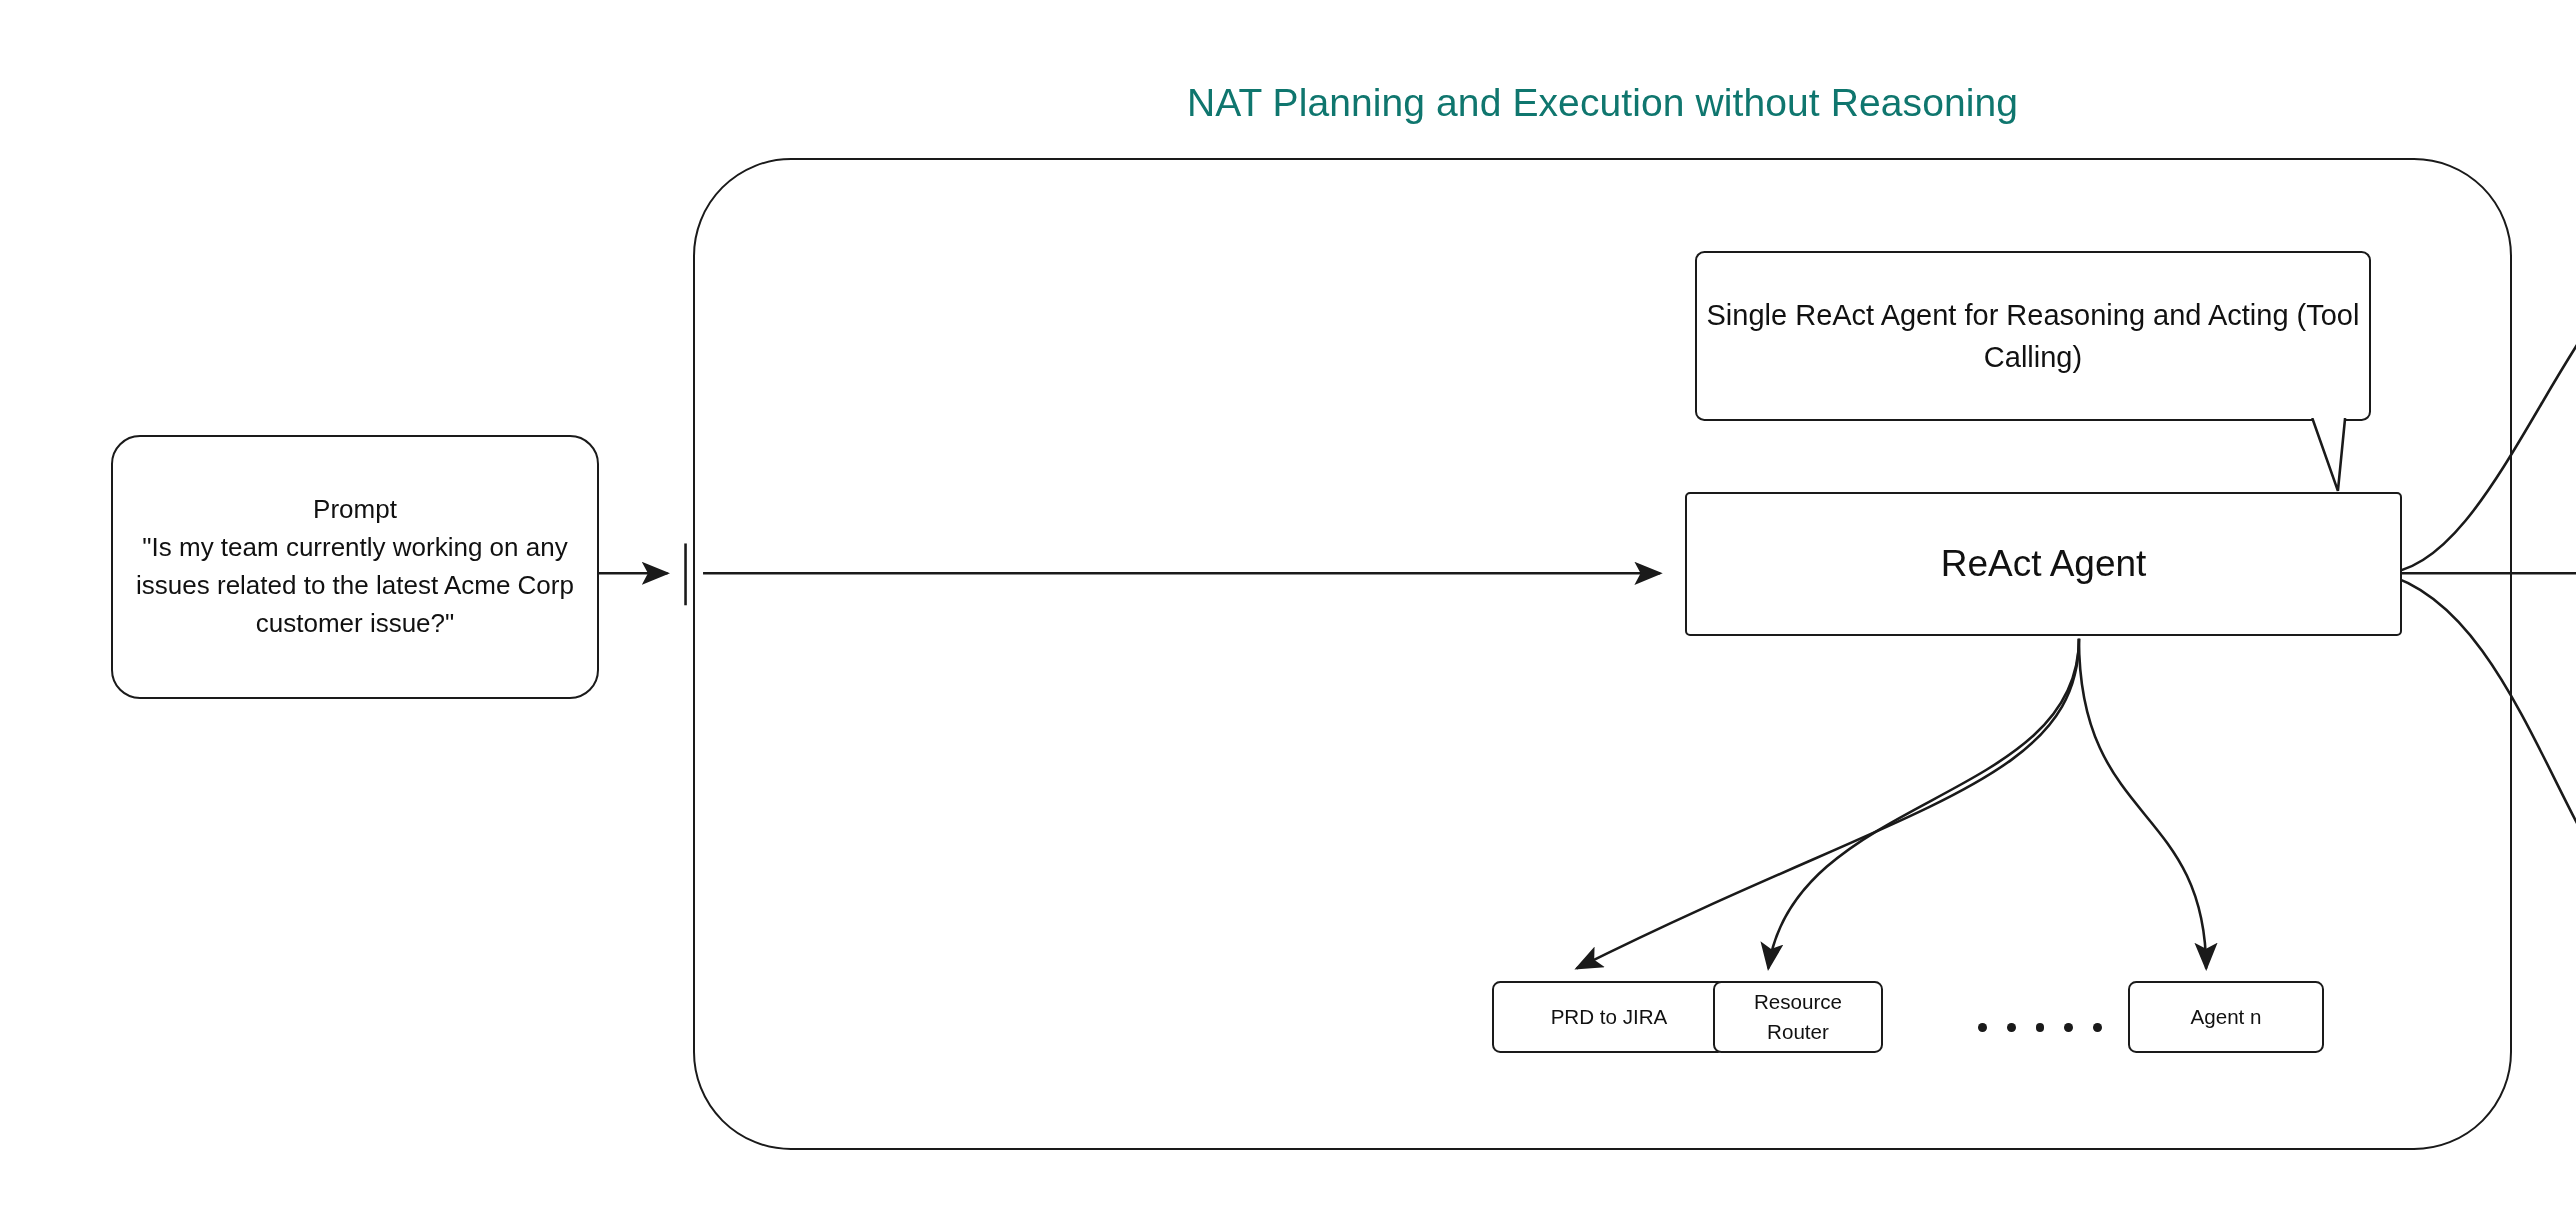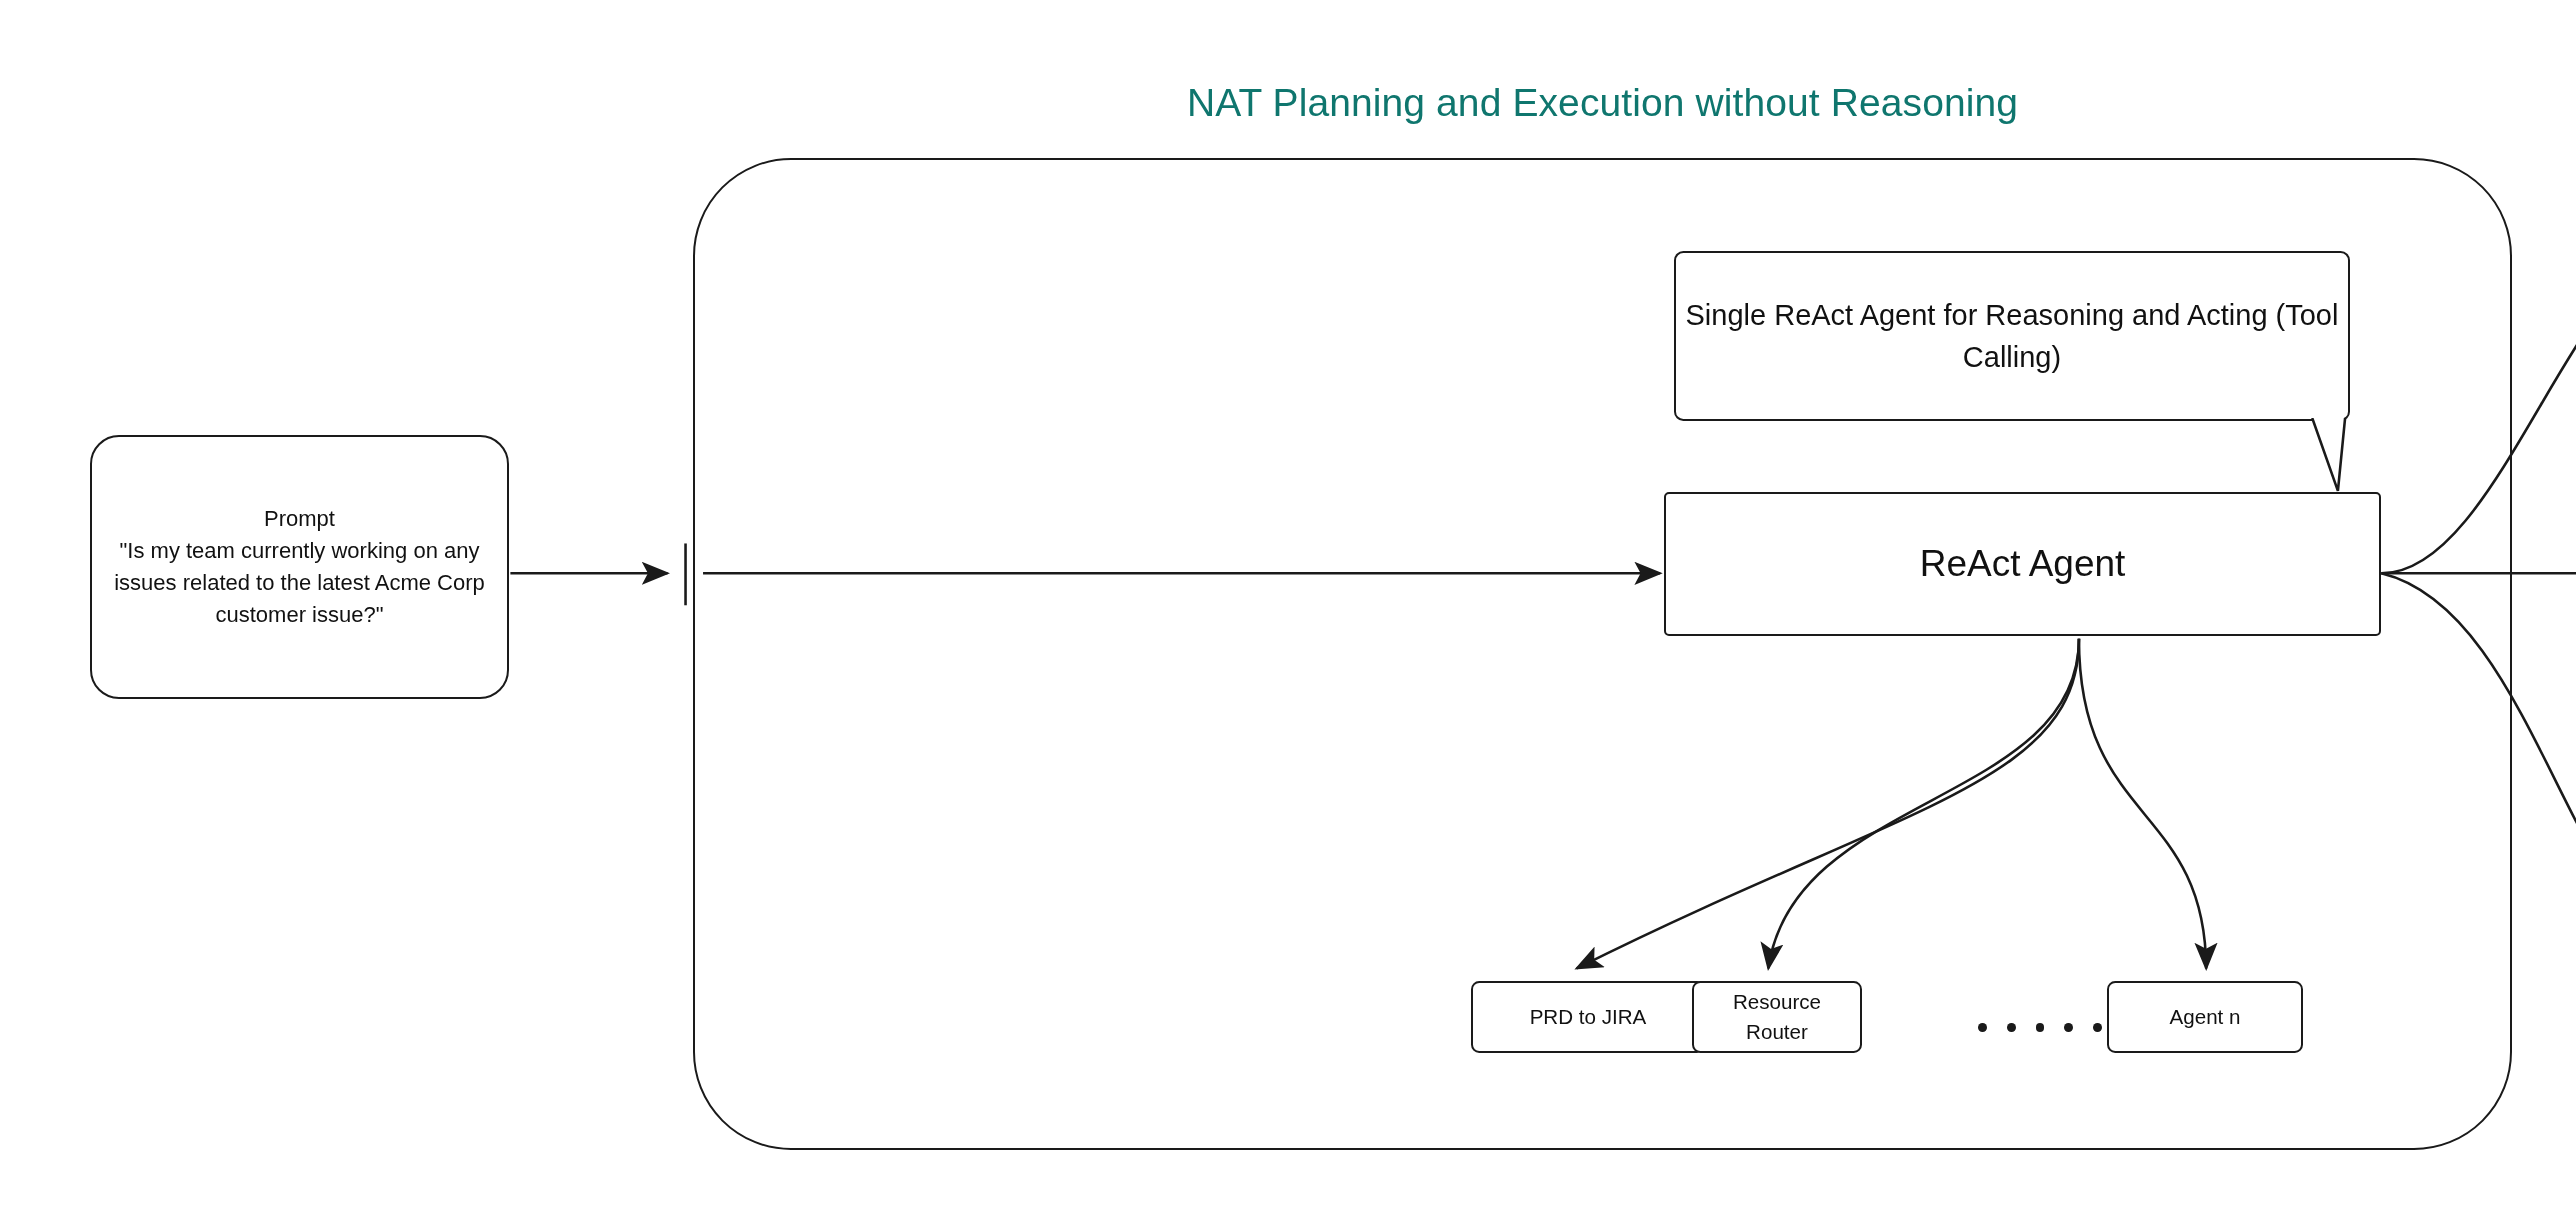--- a/index.html
+++ b/index.html
@@ -1,30 +1,30 @@
 <!DOCTYPE html>
 <html style="font-size:8.2px"><head>
 <meta charset="utf-8">
 <style>
   html,body{margin:0;padding:0;background:#ffffff;}
   body{font-family:"Liberation Sans", sans-serif;}
   #stage{position:relative;width:3463px;height:1226px;background:#ffffff;overflow:hidden;}
   #wires{position:absolute;left:0;top:0;width:3463px;height:1226px;pointer-events:none;}
 
   .node{position:absolute;box-sizing:border-box;background:#ffffff;border:2.1px solid #1a1a1a;
-        display:flex;align-items:center;justify-content:center;text-align:center;color:#111111;}
+        display:flex;align-items:center;justify-content:center;text-align:center;color:#111111;margin-left:21px;}
   .node .txt{line-height:1.46;padding:0 7.2px;white-space:pre-line;}
 
   #container{position:absolute;left:693px;top:158px;width:1819px;height:992px;
              border:2.6px solid #1a1a1a;border-radius:98px;background:transparent;box-sizing:border-box;}
 
   #title{position:absolute;left:693px;top:81px;width:1819px;text-align:center;
          font-size:39px;color:#0f766e;letter-spacing:0.1px;}
 
-  #prompt-box{left:90px;top:435px;width:419px;height:264px;border-radius:29px;font-size:22px;}
+  #prompt-box{left:90px;top:435px;width:488px;height:264px;border-radius:29px;font-size:26px;}
   #callout-box{left:1674px;top:251px;width:676px;height:170px;border-radius:9.3px;font-size:29px;}
   #callout-tail{position:absolute;left:2308px;top:418px;width:67px;height:77px;}
   #react-box{left:1664px;top:492px;width:717px;height:144px;border-radius:5px;font-size:37px;}
 
   .tool{height:72px;border-radius:8.2px;font-size:20.6px;top:981px;}
   #tool-1{left:1471px;width:234px;}
   #tool-2{left:1692px;width:170px;}
   #tool-3{left:2107px;width:196px;}
 
   #dots{position:absolute;left:1978px;top:1012px;width:124px;height:31px;display:flex;

